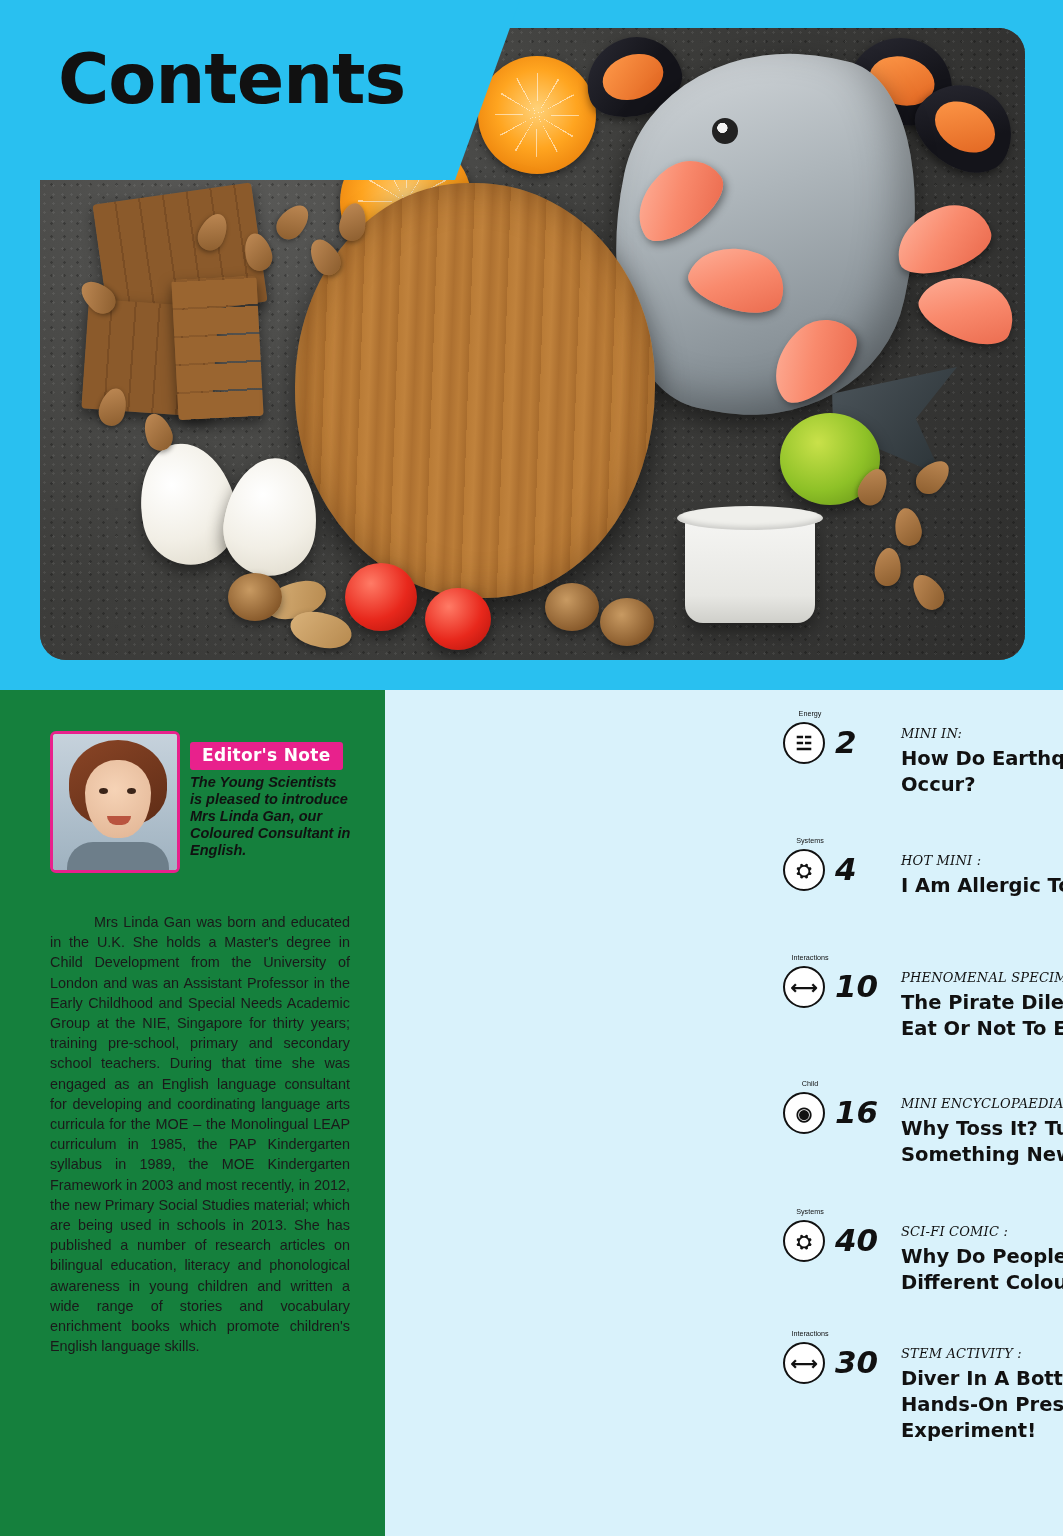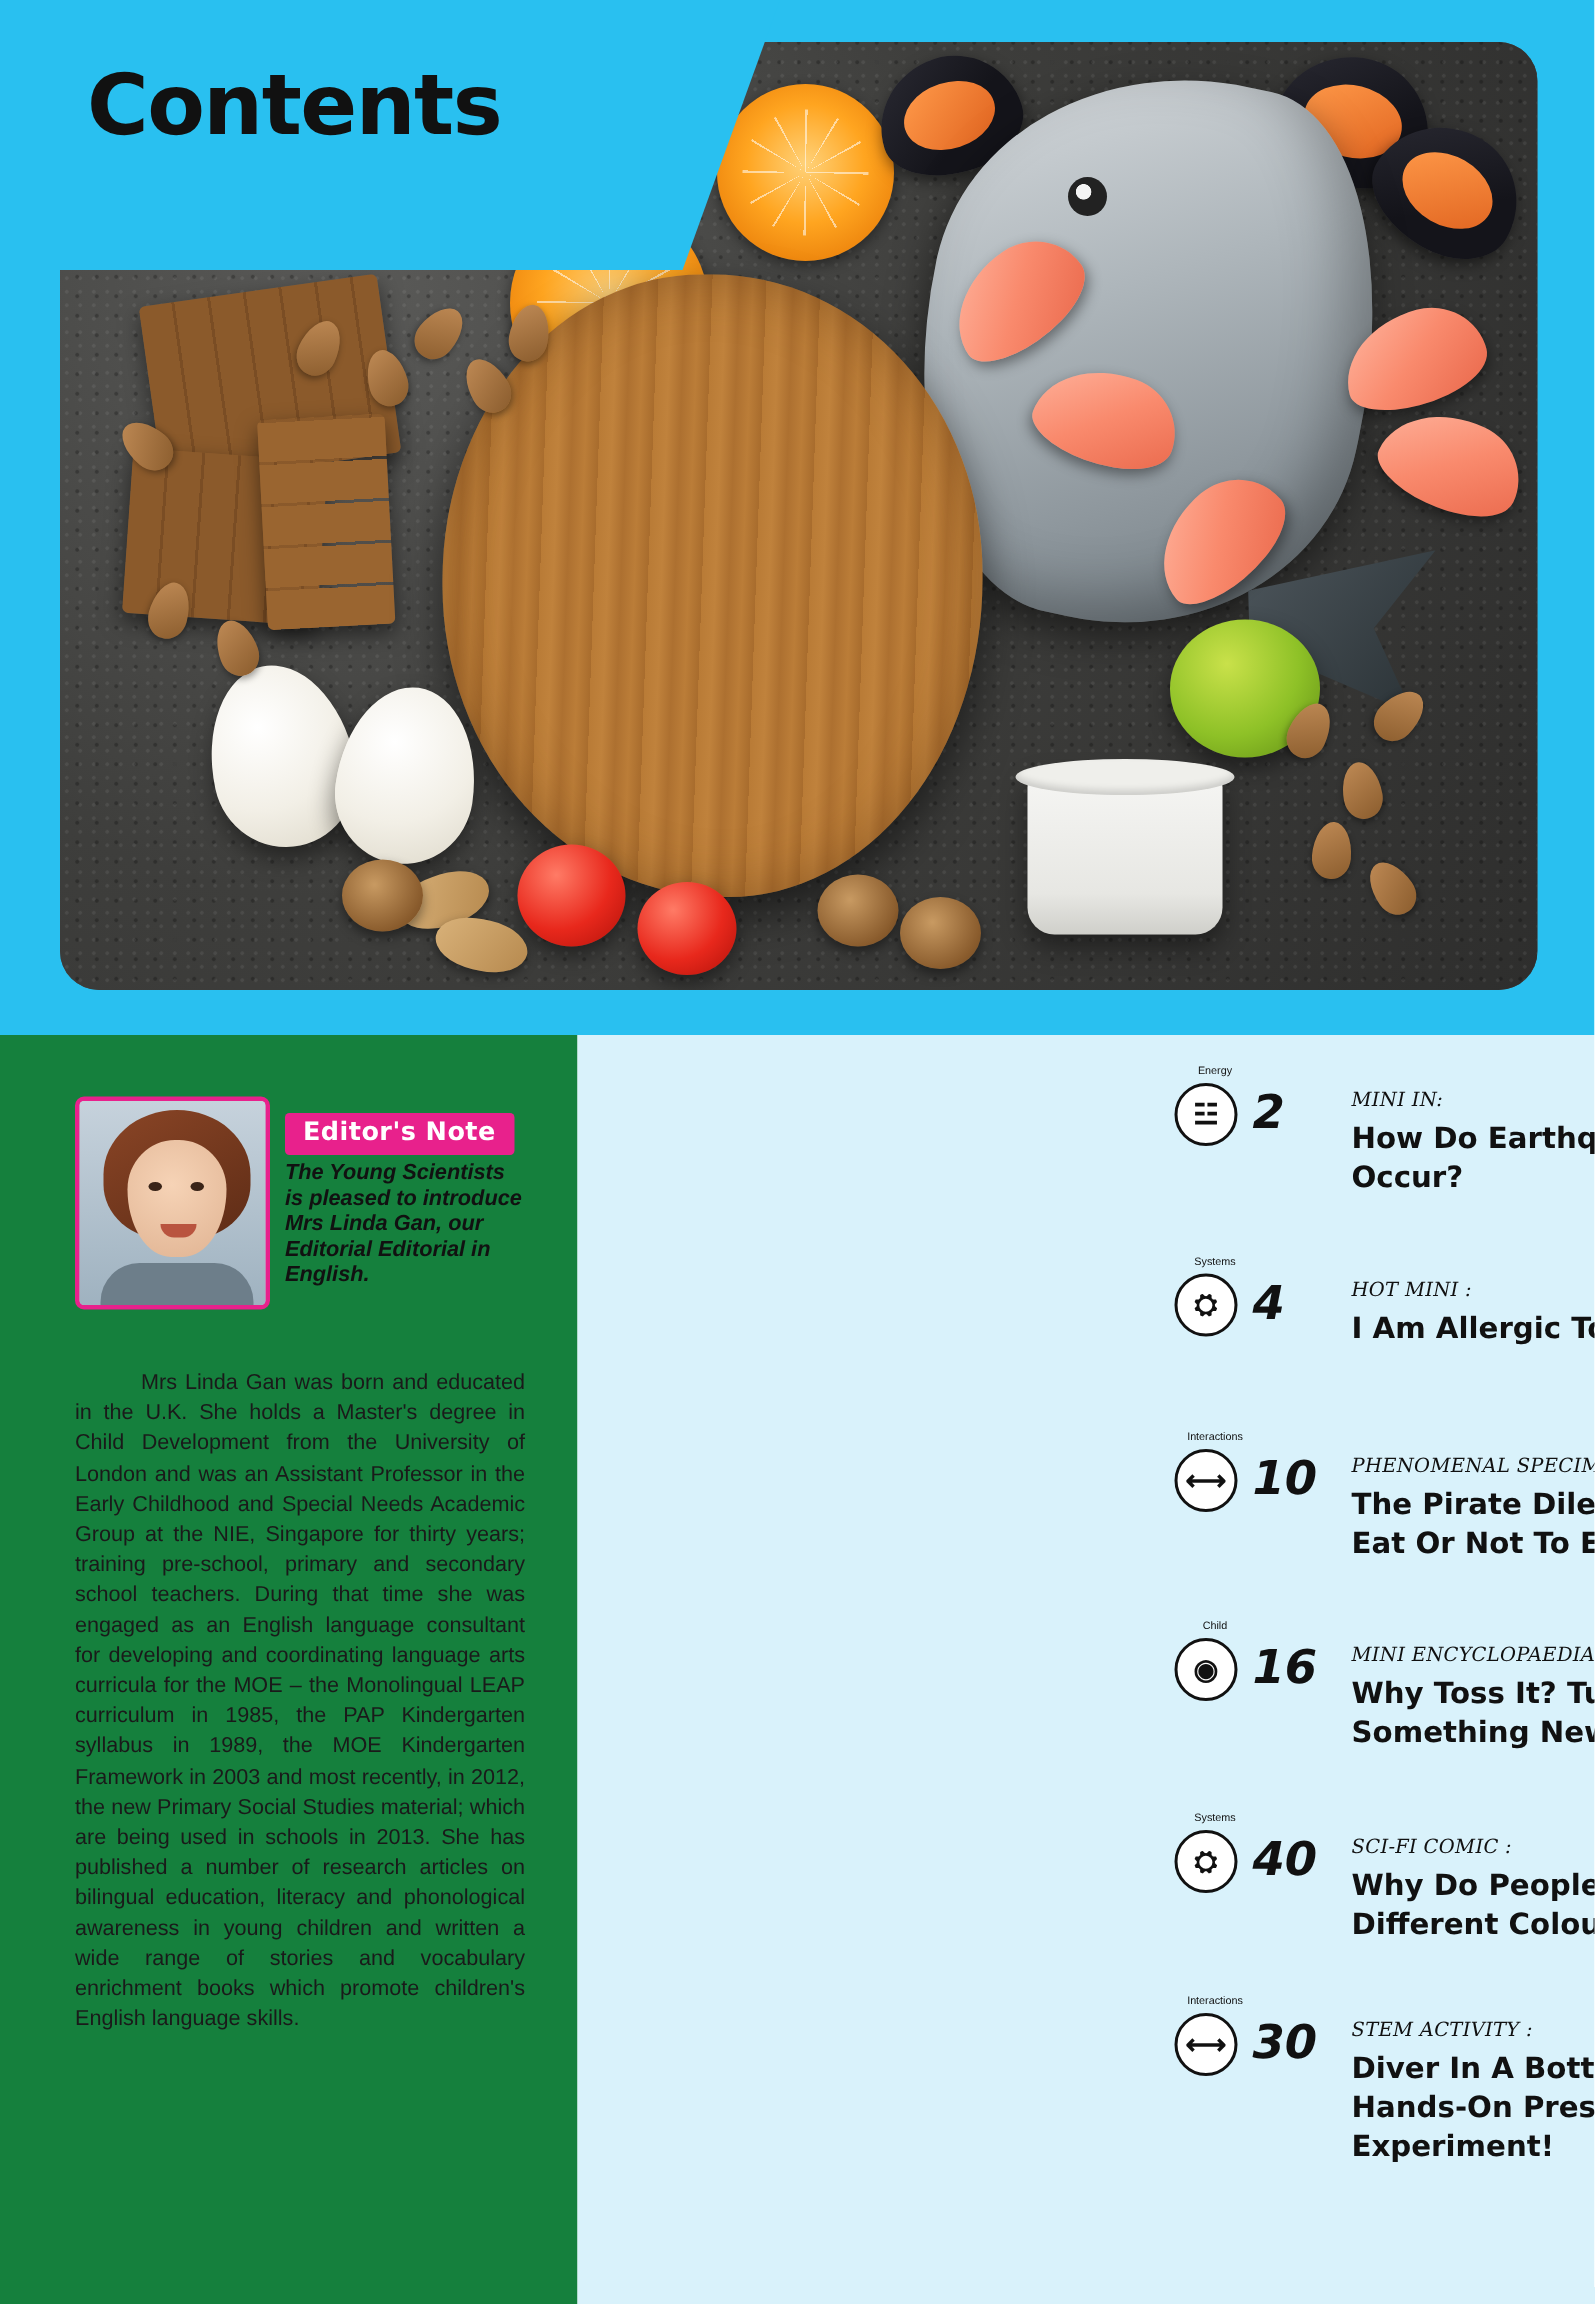--- a/index.html
+++ b/index.html
@@ -28,21 +28,21 @@
     width: 520px; height: 180px;
     background: #29c0f0;
     clip-path: polygon(0 0, 520px 0, 455px 180px, 0 180px);
     z-index: 4;
   }
   .contents-title {
     position: absolute;
     left: 58px; top: 38px;
     font-family: "DejaVu Sans", sans-serif;
     font-weight: bold;
-    font-size: 56px;
+    font-size: 70px;
     letter-spacing: -1px;
     color: #111111;
     z-index: 5;
   }
 
   
   .hero {
     position: absolute;
     left: 40px; top: 28px;
     width: 985px; height: 632px;
@@ -426,21 +426,21 @@
         <div class="ep-bg"></div>
         <div class="ep-hair"></div>
         <div class="ep-face"></div>
         <div class="ep-eye l"></div>
         <div class="ep-eye r"></div>
         <div class="ep-mouth"></div>
         <div class="ep-body"></div>
       </div>
 
       <div class="editor-badge">Editor's Note</div>
-      <div class="editor-intro">The Young Scientists is pleased to introduce Mrs Linda Gan, our Editorial Editorial in English.</div>
+      <div class="editor-intro">The Young Scientists is pleased to introduce Mrs Linda Gan, our Coloured Consultant in English.</div>
       <div class="editor-body">Mrs Linda Gan was born and educated in the U.K. She holds a Master's degree in Child Development from the University of London and was an Assistant Professor in the Early Childhood and Special Needs Academic Group at the NIE, Singapore for thirty years; training pre-school, primary and secondary school teachers. During that time she was engaged as an English language consultant for developing and coordinating language arts curricula for the MOE – the Monolingual LEAP curriculum in 1985, the PAP Kindergarten syllabus in 1989, the MOE Kindergarten Framework in 2003 and most recently, in 2012, the new Primary Social Studies material; which are being used in schools in 2013. She has published a number of research articles on bilingual education, literacy and phonological awareness in young children and written a wide range of stories and vocabulary enrichment books which promote children's English language skills.</div>
     </div>
 
     <div class="right-col">
 
       <div class="toc-item" style="top:28px;">
         <div class="toc-icon">
           <span class="glyph">☳</span>
         </div>
         <div class="toc-icon-label">Energy</div>

